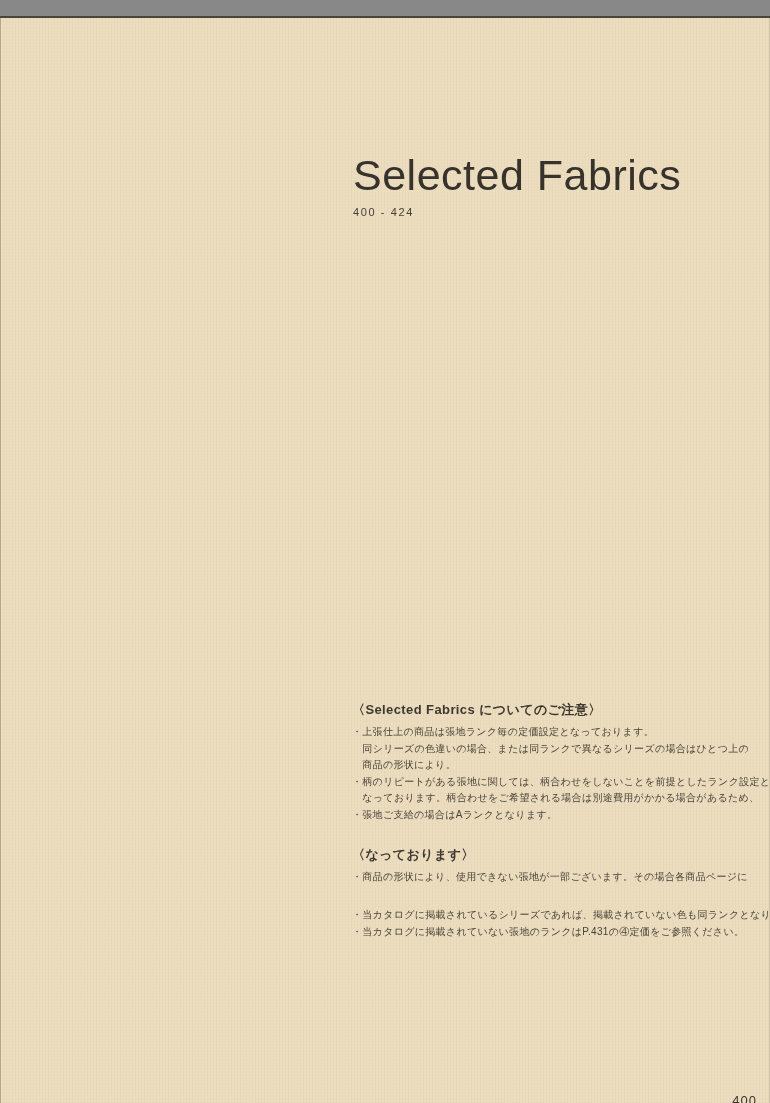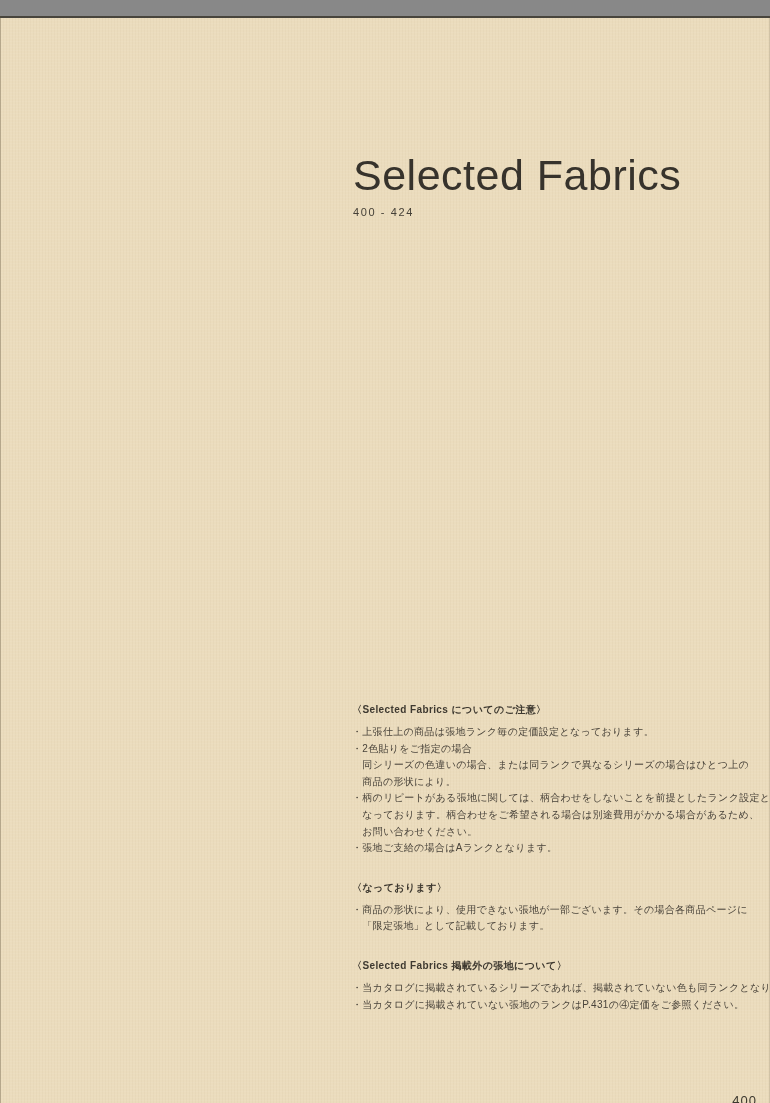--- a/index.html
+++ b/index.html
@@ -67,21 +67,21 @@
     position: absolute;
     left: 352px;
     top: 685px;
     width: 386px;
   }
   .notes section {
     margin: 0 0 22px 0;
   }
   .notes h2 {
     margin: 0 0 6px 0;
-    font-size: 10px;
+    font-size: 13px;
     font-weight: 600;
     letter-spacing: 0.4px;
     line-height: 17px;
     color: #3e3930;
   }
   .note-line {
     font-size: 10px;
     line-height: 16.6px;
     letter-spacing: 0.3px;
     color: #49433a;
@@ -108,38 +108,34 @@
   <header class="title-block">
     <h1>Selected Fabrics</h1>
     <div class="subtitle">400 - 424</div>
   </header>
 
   <main class="notes">
     <section>
       <h2>〈Selected Fabrics についてのご注意〉</h2>
       <div class="lines">
           <div class="note-line">・上張仕上の商品は張地ランク毎の定価設定となっております。</div>
-          <div class="note-line">・2色貼りをご指定の場合</div>
           <div class="note-line">　同シリーズの色違いの場合、または同ランクで異なるシリーズの場合はひとつ上の</div>
           <div class="note-line">　商品の形状により。</div>
           <div class="note-line">・柄のリピートがある張地に関しては、柄合わせをしないことを前提としたランク設定と</div>
           <div class="note-line">　なっております。柄合わせをご希望される場合は別途費用がかかる場合があるため、</div>
-          <div class="note-line">　お問い合わせください。</div>
           <div class="note-line">・張地ご支給の場合はAランクとなります。</div>
         </div>
     </section>
     <section>
       <h2>〈なっております〉</h2>
       <div class="lines">
           <div class="note-line">・商品の形状により、使用できない張地が一部ございます。その場合各商品ページに</div>
-          <div class="note-line">　「限定張地」として記載しております。</div>
         </div>
     </section>
     <section>
-      <h2>〈Selected Fabrics 掲載外の張地について〉</h2>
       <div class="lines">
           <div class="note-line">・当カタログに掲載されているシリーズであれば、掲載されていない色も同ランクとなります。</div>
           <div class="note-line">・当カタログに掲載されていない張地のランクはP.431の④定価をご参照ください。</div>
         </div>
     </section>
   </main>
 
   <div class="page-number">400</div>
   <div class="edge-bottom"></div>
 </div>

